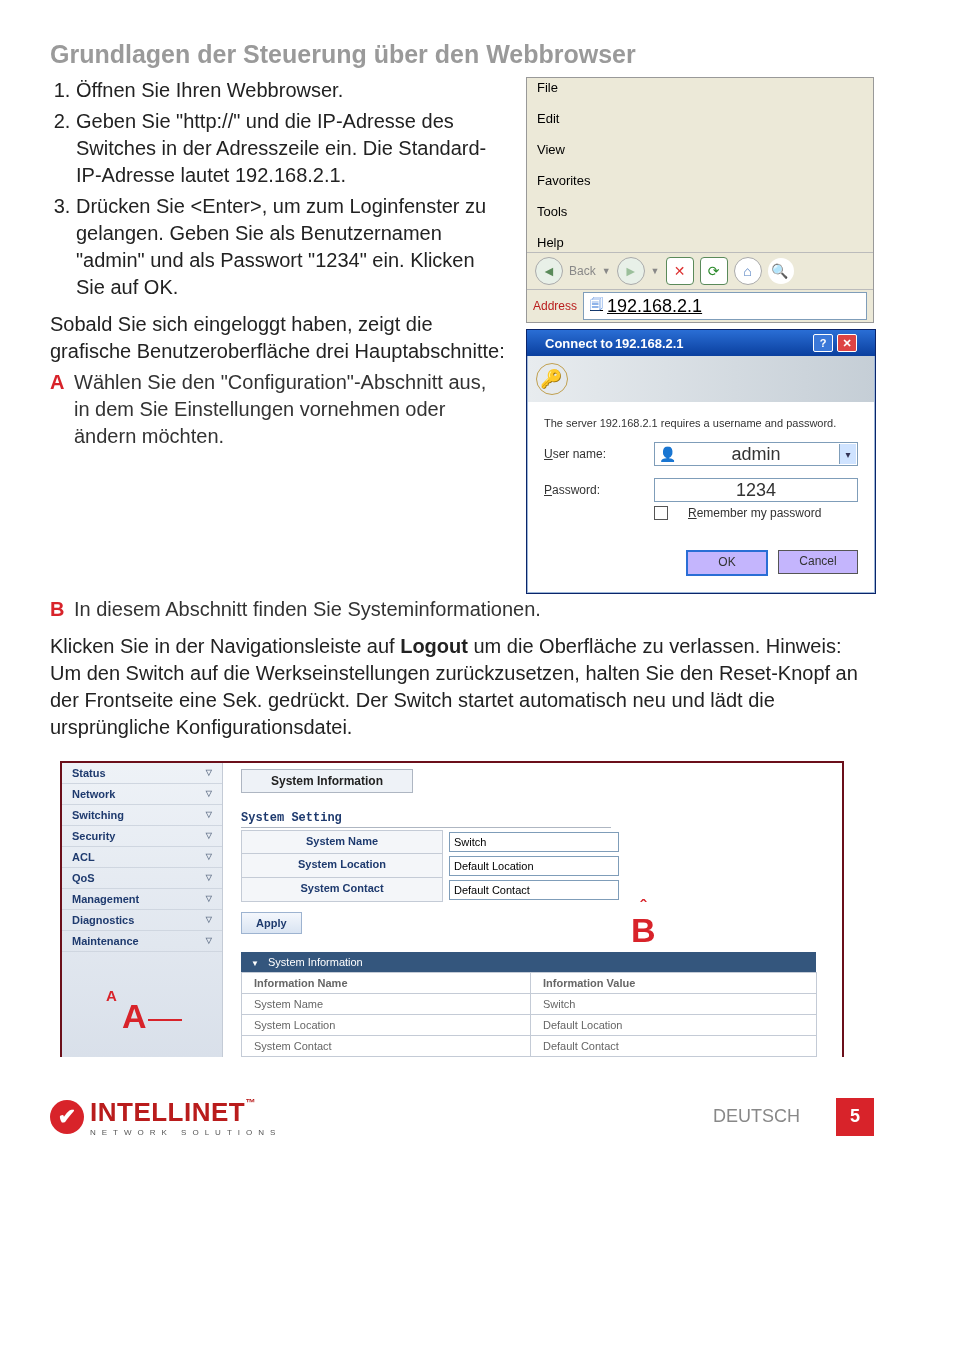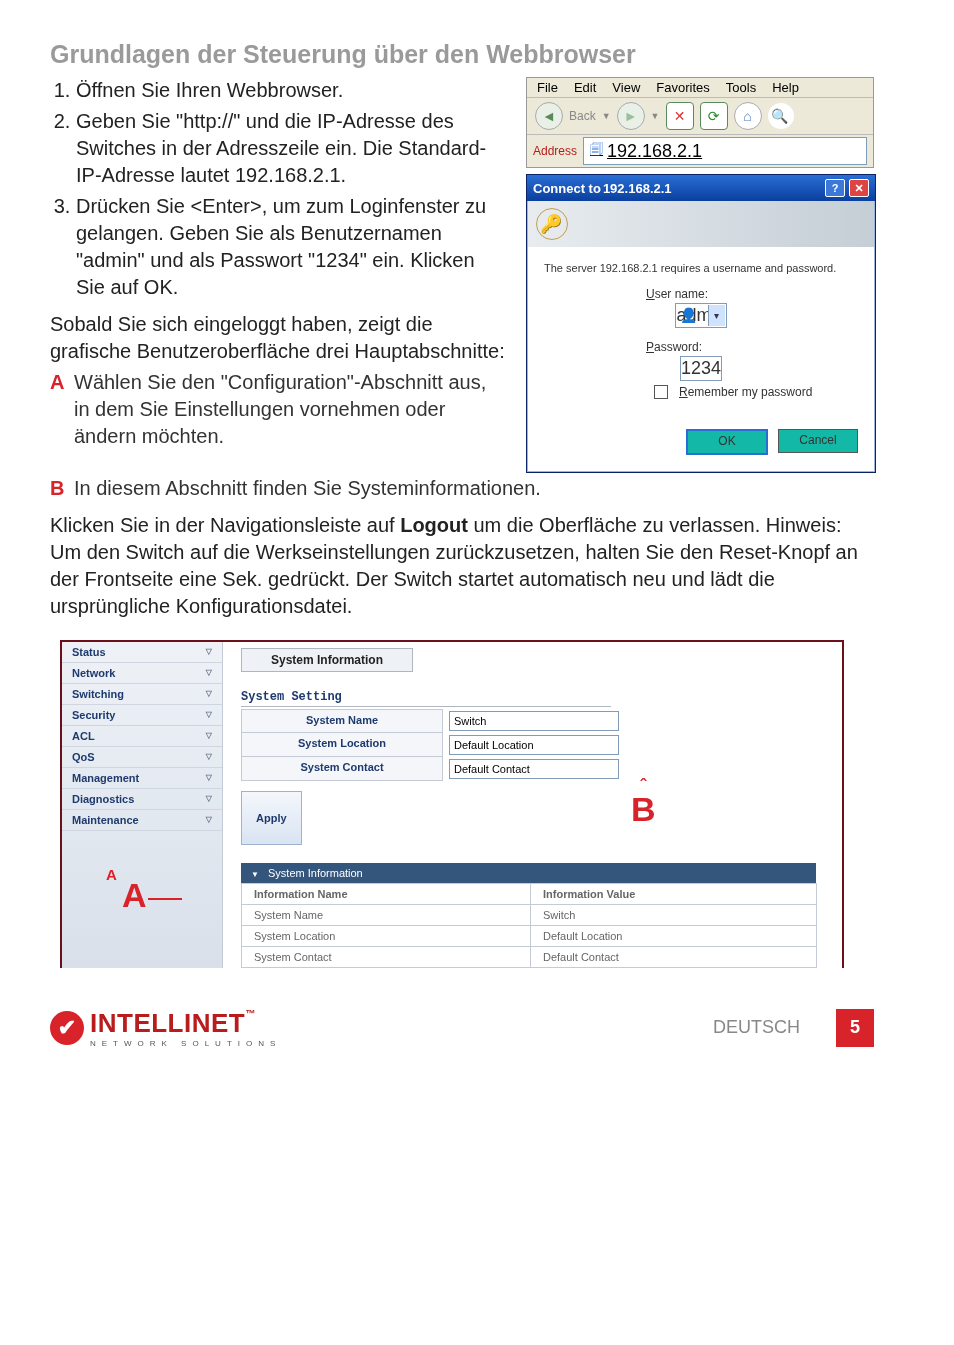--- a/index.html
+++ b/index.html
@@ -71,20 +71,21 @@
     font-family: Tahoma, Arial, sans-serif;
     font-size: 13px;
     color: #000;
     margin-bottom: 6px;
   }
   .menubar {
     display: flex;
     gap: 16px;
     padding: 2px 10px;
     border-bottom: 1px solid #bbb;
+    flex-direction: column;
   }
   .toolbar-row {
     display: flex;
     align-items: center;
     gap: 6px;
     padding: 4px 8px;
     border-bottom: 1px solid #bbb;
   }
   .toolbar-btn {
     width: 26px; height: 26px;
@@ -112,21 +113,21 @@
   .dialog {
     border: 1px solid #0a246a;
     font-family: Tahoma, Arial, sans-serif;
     width: 348px;
   }
   .titlebar {
     background: linear-gradient(to bottom, #2a6ed5, #0a3f9e);
     color: #fff;
     font-size: 13px;
     font-weight: 700;
-    padding: 4px 6px;
+    padding: 4px 18px;
     display: flex;
     align-items: center;
   }
   .titlebar .spacer { flex: 1; }
   .titlebar .win-btn {
     width: 18px; height: 16px;
     background: #d44;
     color: #fff;
     font-size: 11px;
     display: flex; align-items: center; justify-content: center;
@@ -157,21 +158,20 @@
   }
   .dlg-content {
     padding: 14px 16px 16px 16px;
     font-size: 11px;
     line-height: 1.3;
   }
   .dlg-para { margin-bottom: 8px; }
   .form-row {
     display: flex; align-items: center;
     margin-top: 12px;
-    flex-direction: column;
   }
   .form-row .flabel {
     width: 110px;
     font-size: 12px;
   }
   .form-row .flabel .ul { text-decoration: underline; }
   .finput {
     flex: 1;
     border: 1px solid #7f9db9;
     background: #fff;
@@ -187,31 +187,31 @@
     background: #cfe3ff; border-left: 1px solid #7f9db9;
     display:flex;align-items:center;justify-content:center;font-size:10px;color:#335;
   }
   .finput .pad-left {
     position: absolute; left: 4px; font-size: 14px; color: #c03030;
   }
   .remember {
     margin-left: 110px;
     margin-top: 4px;
     font-size: 12px;
-    display: flex; gap: 11px;
+    display: flex; gap: 20px;
   }
   .remember .cb { width: 12px; height: 12px; border: 1px solid #555; background: #fff; }
   .dlg-buttons {
     display: flex; justify-content: flex-end; gap: 10px;
     margin-top: 28px;
   }
   .dlg-buttons .btn {
     width: 78px; height: 22px;
     border: 1px solid #555;
-    background: #14b8a6;
+    background: #c4b5fd;
     font-size: 12px;
     display: flex; align-items: center; justify-content: center;
   }
 
   
   .switch-wrap {
     margin-top: 20px;
     position: relative;
   }
   .switch-ui {
@@ -302,21 +302,21 @@
     width: 160px;
   }
   .setting-row .sv { padding: 2px 0 2px 6px; }
   .apply-btn {
     margin: 10px 0 0 18px;
     border: 1px solid #9db3d0;
     background: linear-gradient(to bottom, #f4f7fc, #d9e4f2);
     color: #1e3a6e;
     font-weight: 700;
     font-size: 11px;
-    padding: 20px 14px;
+    padding: 4px 14px;
     display: inline-block;
   }
   .info-band {
     margin: 18px 0 0 18px;
     background: #34567d;
     color: #fff;
     font-size: 11px;
     padding: 4px 10px;
     width: 555px;
   }

